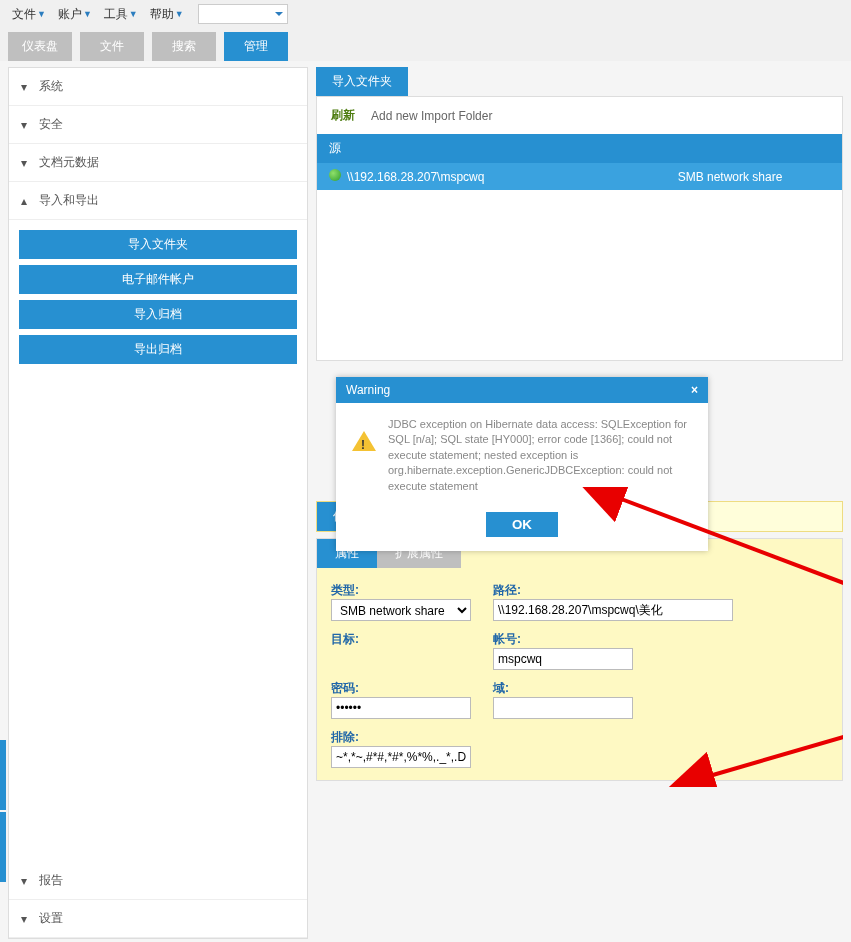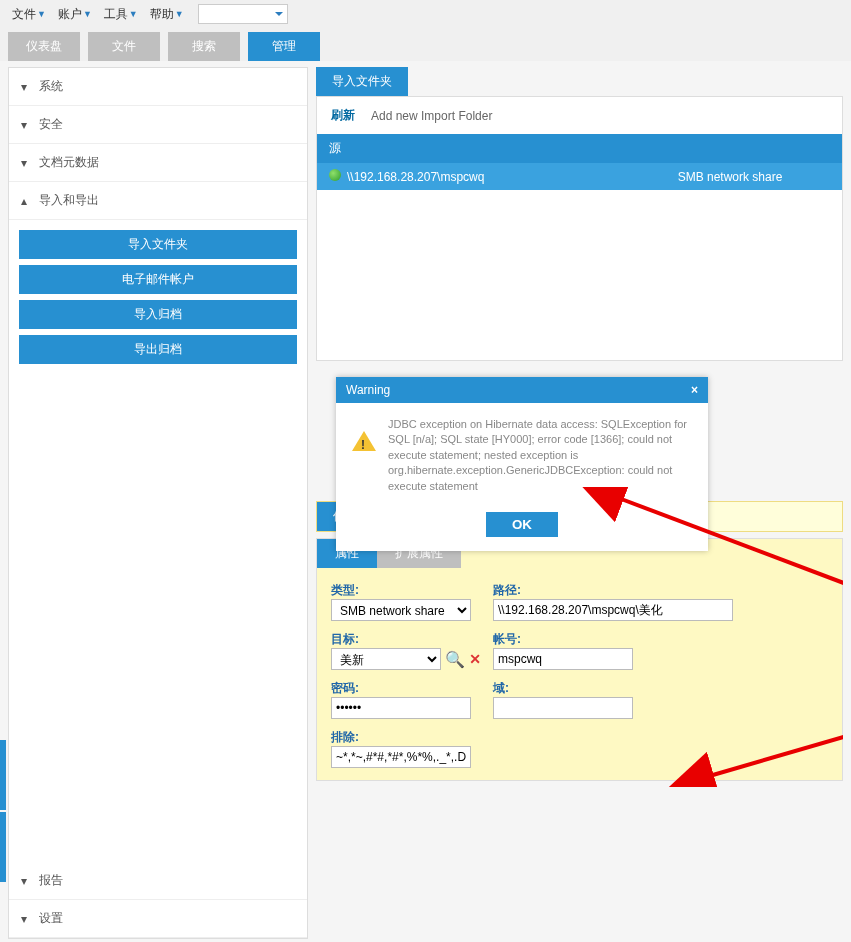--- a/index.html
+++ b/index.html
@@ -3,21 +3,21 @@
 <meta charset="utf-8">
 <style>
   * { box-sizing: border-box; margin: 0; padding: 0; font-family: Arial, "Microsoft YaHei", sans-serif; }
   body { background: #f5f5f5; width: 851px; height: 942px; overflow: hidden; font-size: 12px; }
   .menubar { background: #f0f0f0; padding: 4px 8px; height: 28px; display: flex; align-items: center; gap: 4px; }
   .menu-item { color: #333; cursor: pointer; display: inline-flex; align-items: center; padding: 2px 4px; }
   .tri-down { color: #2b7dbf; font-size: 9px; margin-left: 1px; }
   .menu-select { border: 1px solid #ccc; height: 20px; width: 90px; margin-left: 6px; background: #fff; position: relative; }
   .menu-select::after { content: ""; position: absolute; right: 4px; top: 7px; border: 4px solid transparent; border-top-color: #2b7dbf; }
   .tabbar { padding: 4px 8px 0 8px; display: flex; gap: 8px; background: #f0f0f0; }
-  .tab { background: #bfbfbf; color: #fff; width: 72px; text-align: center; padding: 6px 0; cursor: pointer; }
+  .tab { background: #bfbfbf; color: #fff; width: 64px; text-align: center; padding: 6px 0; cursor: pointer; }
   .tab.active { background: #2790d1; }
   .maincols { display: flex; height: calc(942px - 58px); }
   .sidebar { width: 300px; background: #fff; border: 1px solid #ddd; margin: 6px 4px 6px 8px; display: flex; flex-direction: column; position: relative; }
   .acc-item { border-bottom: 1px solid #eee; padding: 10px 12px; color: #555; cursor: pointer; display: flex; align-items: center; gap: 8px; }
   .acc-chev { width: 10px; display: inline-block; }
   .sub-btn-wrap { padding: 10px; display: flex; flex-direction: column; gap: 6px; }
   .sub-btn { background: #2790d1; color: #fff; text-align: center; padding: 6px; cursor: pointer; }
   .sidebar-bottom { margin-top: auto; }
   .rightpane { flex: 1; margin: 6px 8px 6px 4px; position: relative; overflow: hidden; }
   .rp-tab-head { background: #2790d1; color: #fff; display: inline-block; padding: 6px 16px; }
@@ -124,21 +124,21 @@
           <span class="acc-chev">▾</span>
           <span>设置</span>
         </div>
     </div>
   </div>
 
   <div class="rightpane">
     <div class="rp-tab-head">导入文件夹</div>
     <div class="rp-box">
       <div class="toolbar-row">
-        <span style="font-weight:bold;color:#0369a1;">刷新</span>
+        <span style="font-weight:bold;color:#4d7c0f;">刷新</span>
         <span>Add new Import Folder</span>
       </div>
       <div class="list-header">
         <div class="col-src">源</div>
       </div>
       <div class="list-row">
         <div class="col-src"><span class="globe"></span><span>\\192.168.28.207\mspcwq</span></div>
         <div class="col-type">SMB network share</div>
       </div>
       <div class="blank-area"></div>
@@ -181,25 +181,20 @@
         <div>
           <div class="f-label">类型:</div>
           <div class="f-field"><select><option>SMB network share</option></select></div>
         </div>
         <div>
           <div class="f-label">路径:</div>
           <div class="f-field path"><input value="\\192.168.28.207\mspcwq\美化" style=""></div>
         </div>
         <div>
           <div class="f-label">目标:</div>
-          <div class="f-field target-row">
-            <select><option>美新</option></select>
-            <span class="icon-s">🔍</span>
-            <span class="icon-x">✕</span>
-          </div>
         </div>
         <div>
           <div class="f-label">帐号:</div>
           <div class="f-field"><input value="mspcwq" style=""></div>
         </div>
         <div>
           <div class="f-label">密码:</div>
           <div class="f-field"><input type="password" value="••••••" style=""></div>
         </div>
         <div>

